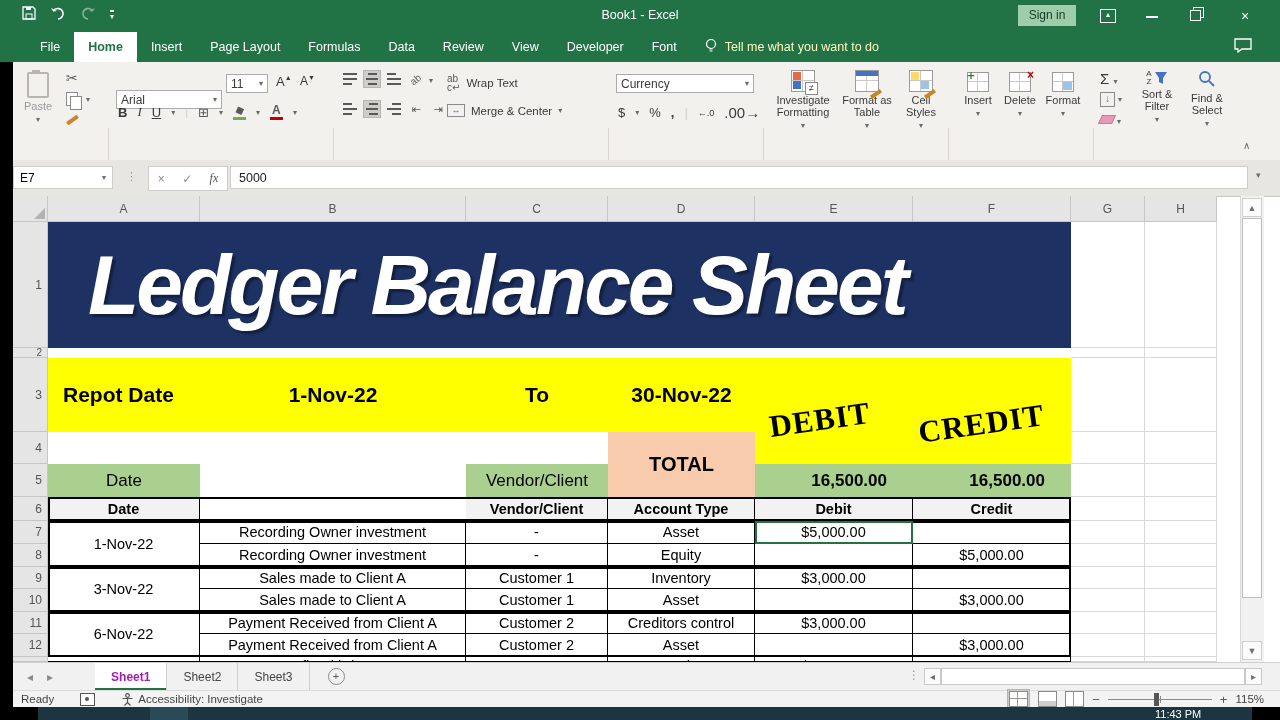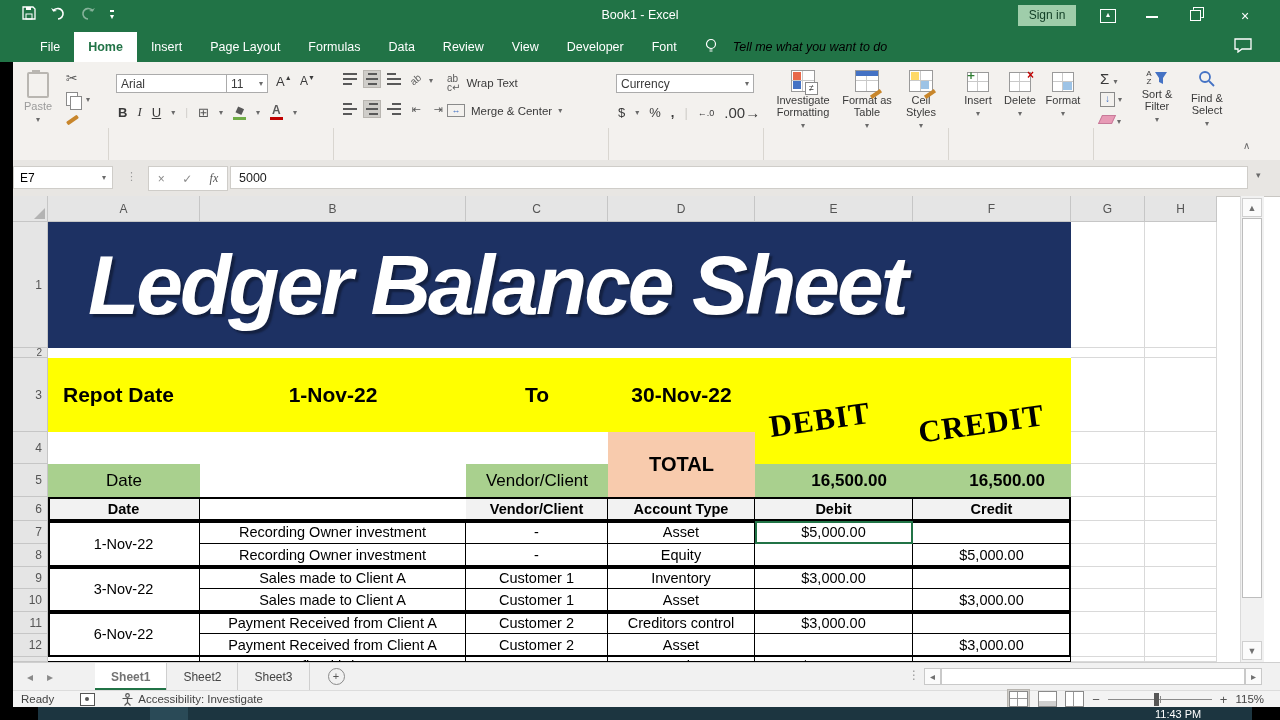--- a/index.html
+++ b/index.html
@@ -18,21 +18,21 @@
            font-size:8px;text-align:center;line-height:10px;}
   .min-line{left:1146px;top:16px;width:12px;height:2px;background:#fff;}
   .restore{left:1190px;top:10px;width:9px;height:9px;border:1px solid #fff;background:#217346;}
   .restore:after{content:"";position:absolute;left:2px;top:-4px;width:9px;height:9px;border:1px solid #fff;
                  clip-path:polygon(0 0,100% 0,100% 100%,75% 100%,75% 25%,0 25%);}
   
   .tabrow{left:0;top:32px;width:1280px;height:30px;background:#217346;display:flex;align-items:stretch;
           padding-left:26px;box-sizing:border-box;}
   .mtab{color:#fff;font-size:12.5px;padding:0 14px;display:flex;align-items:center;}
   .mtab.active{background:#fff;color:#217346;font-weight:700;}
-  .tellme{color:#000000;font-size:12.5px;display:flex;align-items:center;gap:16px;margin-left:14px;font-style:italic;}
+  .tellme{color:#fef9c3;font-size:12.5px;display:flex;align-items:center;gap:8px;margin-left:14px;}
   .bubble{left:1234px;top:38px;}
   
   .ribbon{left:0;top:62px;width:1280px;height:98px;background:#f3f1ee;border-bottom:1px solid #d5d2cd;
           font-size:11px;color:#3a3a3a;}
   .gsep{top:66px;width:1px;height:88px;background:#d9d6d0;}
   .glabel{top:140px;font-size:11px;color:#6a6a6a;text-align:center;}
   .launch{font-size:9px;color:#8a8a8a;margin-left:5px;}
   .bigbtn{display:flex;flex-direction:column;align-items:center;gap:2px;text-align:center;line-height:12px;}
   .chev{font-size:8px;color:#6a6a6a;}
   .combo{background:#fff;border:1px solid #ababab;height:19px;font-size:12px;display:flex;
@@ -101,21 +101,21 @@
   .sel{outline:2px solid #217346;outline-offset:-2px;z-index:4;}
   .num{justify-content:flex-end;padding-right:26px;font-weight:700;box-sizing:border-box;}
   
   .vscroll{left:1240px;top:196px;width:24px;height:466px;background:#f1f1f1;border-left:1px solid #dadada;box-sizing:border-box;}
   .varrow{left:1242px;width:20px;height:19px;background:#fbfbfb;border:1px solid #cfcfcf;color:#707070;
           font-size:9px;text-align:center;line-height:18px;box-sizing:border-box;}
   .vthumb{left:1242px;top:218px;width:20px;height:380px;background:#fff;border:1px solid #bdbdbd;box-sizing:border-box;}
   .sheetbar{left:13px;top:662px;width:1267px;height:28px;background:#f1f1f1;border-top:1px solid #cfcfcf;
             display:flex;align-items:stretch;font-size:12px;color:#444;box-sizing:border-box;}
   .stab{padding:0 16px;display:flex;align-items:center;border-right:1px solid #cfcfcf;}
-  .stab.active{background:#fff;color:#737373;font-weight:700;box-shadow:inset 0 -2px 0 #217346;}
+  .stab.active{background:#fff;color:#a21caf;font-weight:700;box-shadow:inset 0 -2px 0 #217346;}
   .statusbar{left:13px;top:690px;width:1267px;height:17px;background:#f3f3f3;border-top:1px solid #dcdcdc;
              font-size:11.5px;color:#444;display:flex;align-items:center;box-sizing:border-box;}
   .taskbar{left:0;top:707px;width:1280px;height:13px;background:#1c3540;overflow:hidden;}
   .leftstrip{left:0;top:62px;width:13px;height:645px;background:#000;}
   .macroicon{width:13px;height:11px;border:1px solid #555;position:relative;background:#fff;}
   .macroicon:after{content:"";position:absolute;left:4px;top:3px;width:4px;height:4px;background:#555;border-radius:50%;}
   .vicon{width:17px;height:14px;border:1px solid #8a8a8a;background:#fff;}
   .v1{background:linear-gradient(to right,transparent 7px,#9a9a9a 7px 8px,transparent 8px),
       linear-gradient(to bottom,transparent 6px,#9a9a9a 6px 7px,transparent 7px),#fff;}
   .v2{background:linear-gradient(to bottom,#fff 9px,#cfcfcf 9px),#fff;}
@@ -198,21 +198,21 @@
   <div class="abs" style="left:66px;top:30px;">
       <div class="copyicon"></div>
       <span class="chev" style="position:absolute;left:20px;top:3px;">▾</span>
     </div>
   <div class="abs" style="left:66px;top:50px;">
       <div class="brush"></div>
     </div>
   <div class="abs glabel" style="left:18px;width:80px;"><span>Clipboard</span><span class="launch">⌟</span></div>
   <div class="abs gsep" style="left:108px;"></div>
 
-  <div class="abs combo" style="left:116px;top:12px;width:122px;">
+  <div class="abs combo" style="left:116px;top:28px;width:106px;">
       <span>Arial</span>
       <span class="chev">▾</span>
     </div>
   <div class="abs combo" style="left:226px;top:12px;width:42px;">
       <span>11</span>
       <span class="chev">▾</span>
     </div>
   <div class="abs" style="left:276px;top:12px;font-size:13px;color:#3a3a3a;">A<span style="font-size:7px;vertical-align:top;">▲</span></div>
   <div class="abs" style="left:300px;top:12px;font-size:12px;color:#3a3a3a;">A<span style="font-size:7px;vertical-align:top;">▼</span></div>
   <div class="abs" style="left:118px;top:42px;display:flex;gap:10px;align-items:center;">

